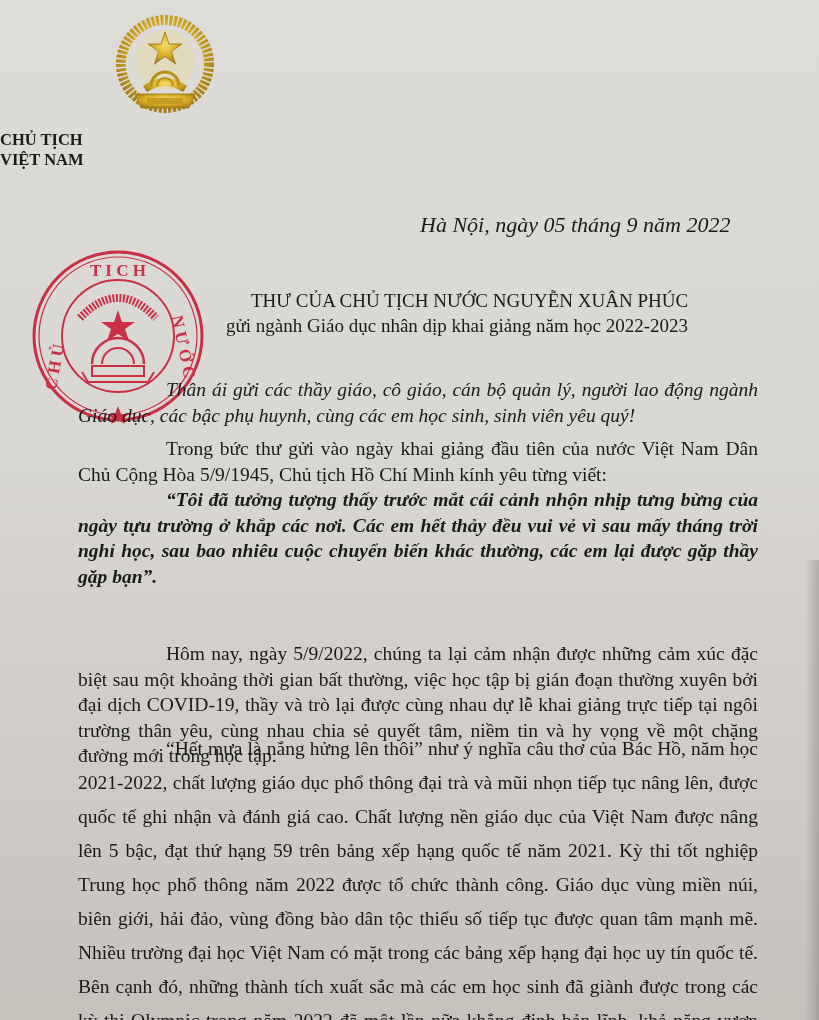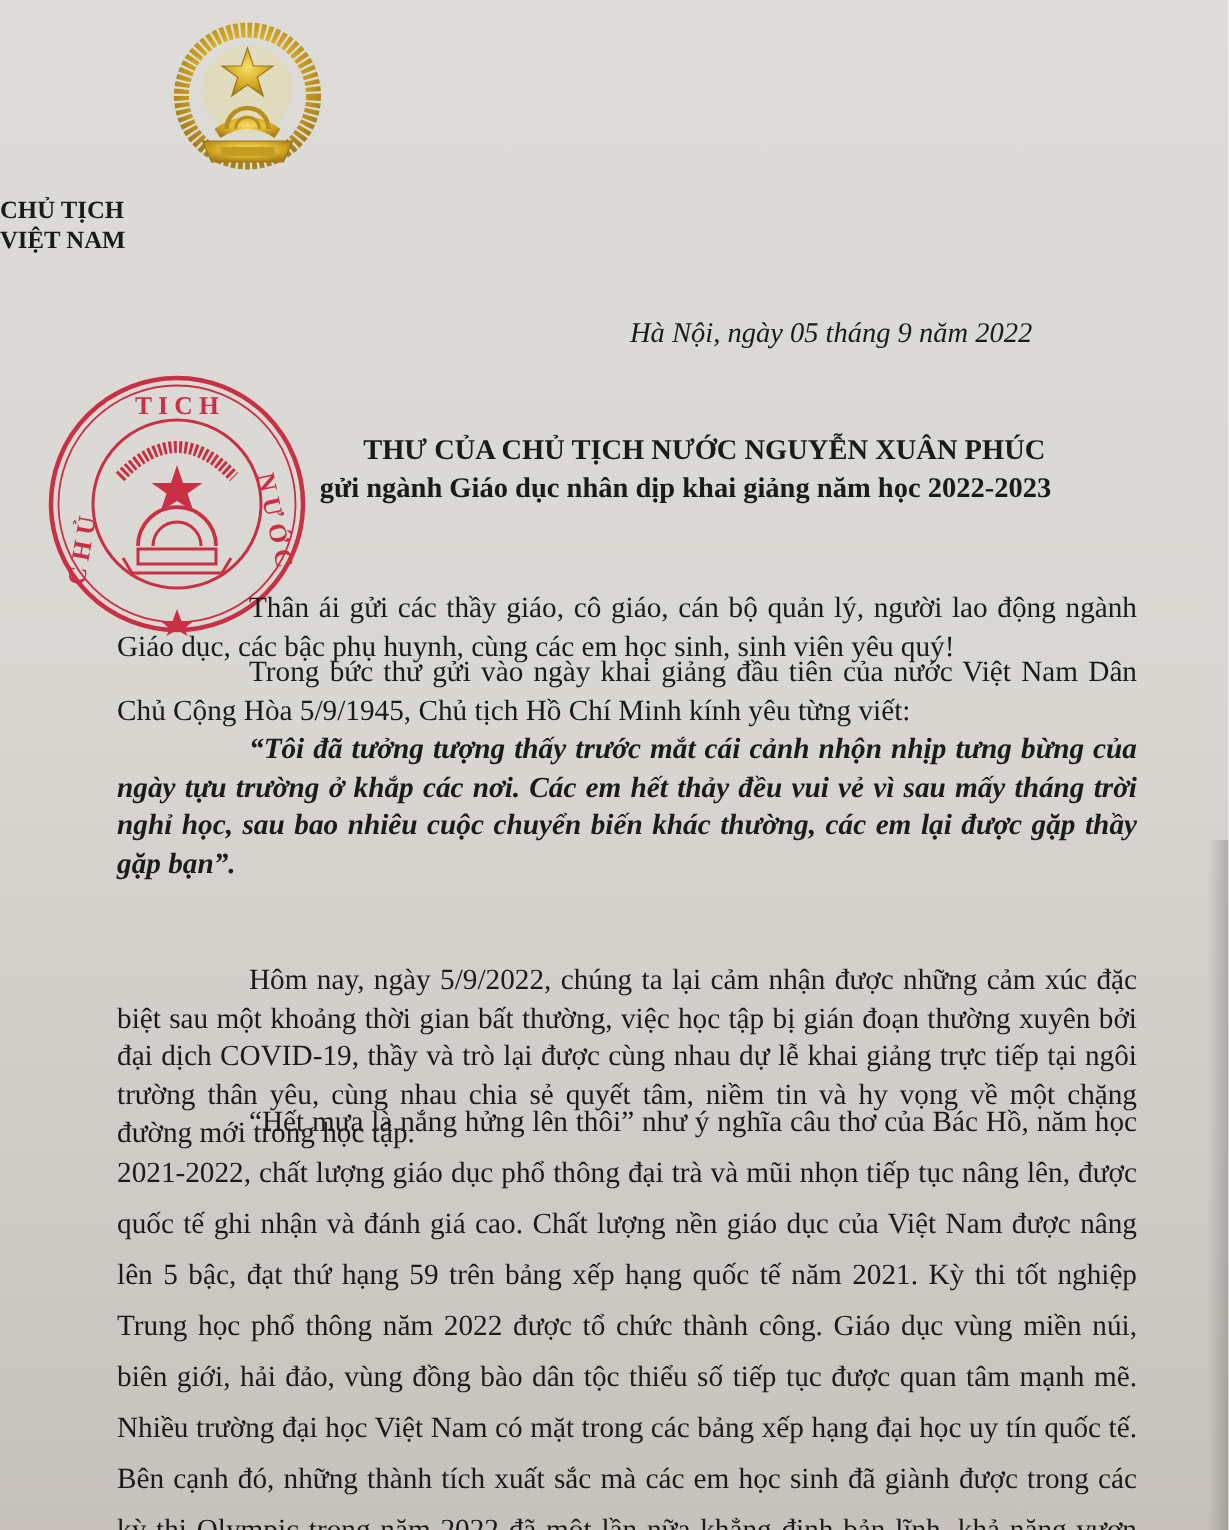--- a/index.html
+++ b/index.html
@@ -8,27 +8,27 @@
     background: linear-gradient(180deg, #dedcd8 0%, #d9d7d2 45%, #cfcbc6 75%, #c6c1bb 100%);
     font-family: "Liberation Serif", "DejaVu Serif", serif;
     color: #1a1a1a;
   }
   .shadow-edge {
     position: absolute; right: 0; top: 560px; width: 14px; height: 460px;
     background: linear-gradient(90deg, rgba(0,0,0,0) 0%, rgba(60,55,50,0.25) 100%);
   }
   .emblem { position: absolute; left: 113px; top: 14px; width: 104px; height: 106px; }
   .header-block { position: absolute; left: 0; top: 130px; width: 350px; text-align: left; font-weight: bold; font-size: 16.5px; line-height: 20px; }
-  .date-line { position: absolute; left: 420px; top: 212px; font-style: italic; font-size: 19px; white-space: nowrap; }
+  .date-line { position: absolute; left: 420px; top: 212px; font-style: italic; font-size: 22px; white-space: nowrap; }
   .seal { position: absolute; left: 30px; top: 248px; width: 176px; height: 176px; opacity: 0.92; }
-  .title-block { position: absolute; left: 0; top: 288px; width: 819px; text-align: center; font-weight: bold; font-size: 19px; line-height: 25px; }
+  .title-block { position: absolute; left: 0; top: 288px; width: 819px; text-align: center; font-weight: normal; font-size: 19px; line-height: 25px; }
   .title-block .t1 { padding-left: 120px; }
   .title-block .t2 { padding-left: 72px; margin-left: 23px; }
   .text { position: absolute; left: 78px; width: 680px; font-size: 19.5px; line-height: 25.5px; text-align: justify; }
-  .p-greeting { top: 377px; text-indent: 88px; margin-top: 16px; }
+  .p-greeting { top: 377px; font-style: italic; text-indent: 88px; }
   .p1 { top: 436px; text-indent: 88px; }
   .quote { top: 487px; font-style: italic; font-weight: bold; text-indent: 88px; }
   .p2 { top: 641px; text-indent: 88px; }
   .p3 { top: 732px; text-indent: 88px; line-height: 34px; }
 </style>
 </head>
 <body>
 
 <div class="shadow-edge"></div>
 

